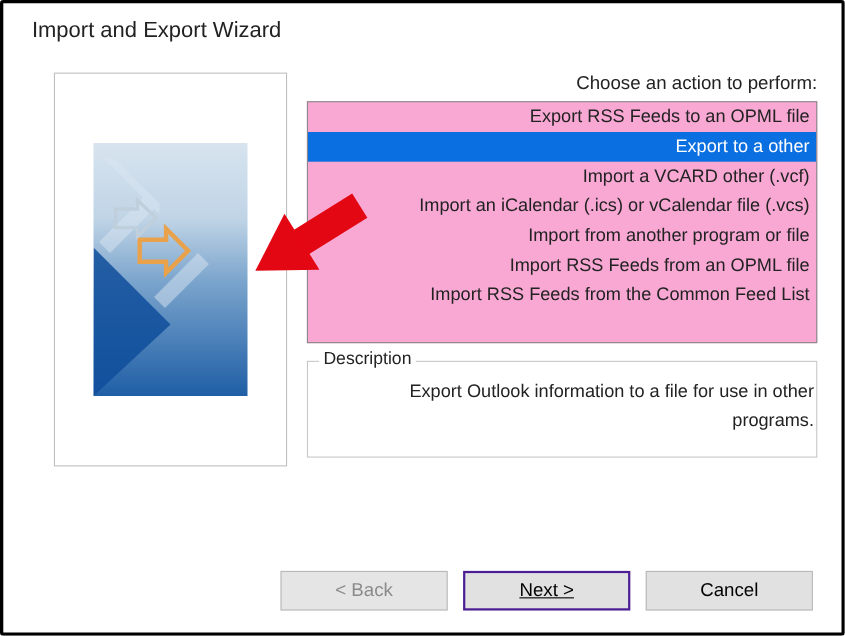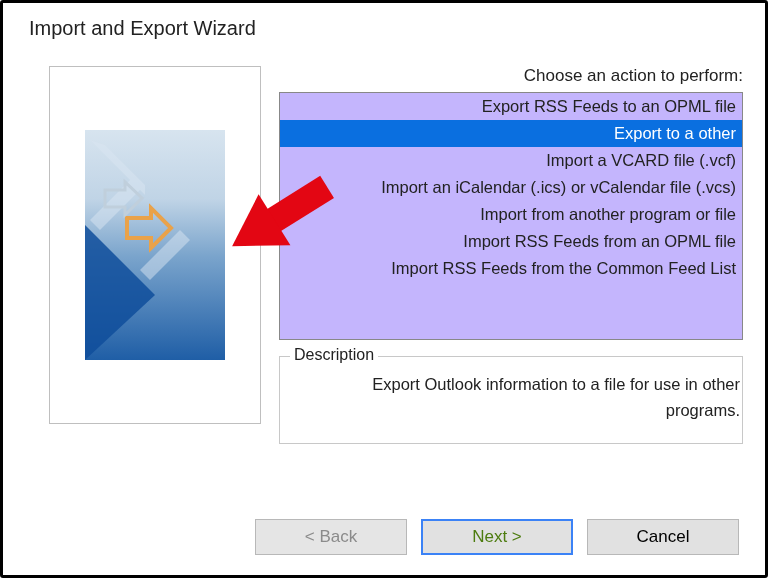--- a/index.html
+++ b/index.html
@@ -58,22 +58,22 @@
     flex: 1;
     display: flex;
     flex-direction: column;
   }
   .prompt {
     margin-bottom: 6px;
     font-size: 17px;
   }
   .listbox {
     border: 1px solid #888;
-    height: 248px;
-    background: #c4b5fd;
+    height: 220px;
+    background: #f9a8d4;
     overflow: hidden;
   }
   .list-item {
     padding: 2px 6px;
     font-size: 16.5px;
     line-height: 23px;
     cursor: default;
     white-space: nowrap;
   }
   .list-item.selected {
@@ -117,23 +117,24 @@
     display: inline-flex;
     align-items: center;
     justify-content: center;
   }
   .btn.disabled {
     color: #8b8b8b;
     background: #e5e5e5;
     cursor: default;
   }
   .btn.primary {
-    border: 2px solid #3b82f6;
+    border: 2px solid #4c1d95;
     background: #e1e1e1;
-    color: #4d7c0f;
+    color: #000000;
+    text-decoration: underline;
   }
   .arrow-annotation {
     position: absolute;
     left: 215px;
     top: 166px;
     width: 120px;
     height: 90px;
     pointer-events: none;
   }
 </style>
@@ -160,21 +161,21 @@
         </svg>
       </div>
     </div>
 
     <div class="main">
       <div class="prompt">Choose an action to perform:</div>
 
       <div class="listbox">
         <div class="list-item">Export RSS Feeds to an OPML file</div>
         <div class="list-item selected">Export to a other</div>
-        <div class="list-item">Import a VCARD file (.vcf)</div>
+        <div class="list-item">Import a VCARD other (.vcf)</div>
         <div class="list-item">Import an iCalendar (.ics) or vCalendar file (.vcs)</div>
         <div class="list-item">Import from another program or file</div>
         <div class="list-item">Import RSS Feeds from an OPML file</div>
         <div class="list-item">Import RSS Feeds from the Common Feed List</div>
       </div>
 
       <div class="group">
         <div class="group-label">Description</div>
         <div class="group-body">Export Outlook information to a file for use in other programs.</div>
       </div>

